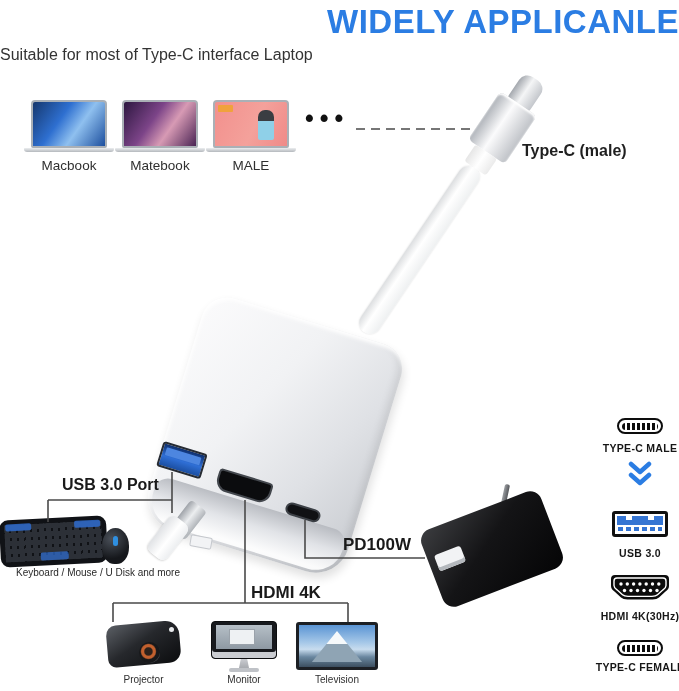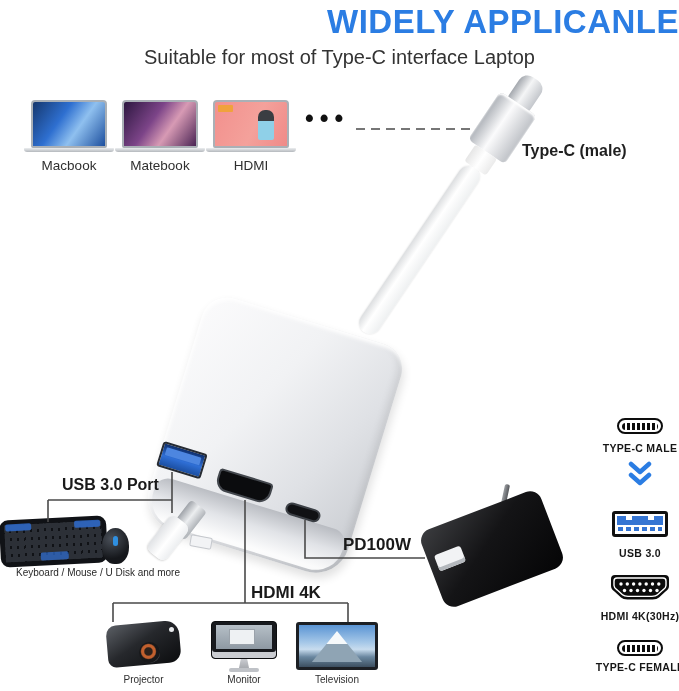--- a/index.html
+++ b/index.html
@@ -2,21 +2,21 @@
 <html><head>
 <meta charset="utf-8">
 <style>
   html,body{margin:0;padding:0}
   body{width:679px;height:691px;position:relative;background:#fff;overflow:hidden;
        font-family:"Liberation Sans",sans-serif;color:#1a1a1a}
   .abs{position:absolute}
   
   #title{top:3px;left:0;width:679px;text-align:right;font-size:33px;font-weight:bold;
          color:#2b7de3;letter-spacing:.5px}
-  #subtitle{top:46px;left:0;width:679px;text-align:center;font-size:20px;color:#333}
+  #subtitle{top:46px;left:0;width:679px;text-align:left;font-size:16px;color:#333}
   
   .laptop{position:absolute;width:76px;text-align:center;z-index:2}
   .lap-screen{height:44px;border:2px solid #aab0b6;border-radius:4px 4px 2px 2px;position:relative;overflow:hidden}
   .lap-base{height:4px;margin:0 -7px;background:linear-gradient(#eceef0,#b4b8bd);border-radius:2px 2px 8px 8px}
   .lap-label{margin-top:6px;font-size:13.5px;color:#2f2f2f}
   #laptop-macbook{left:31px;top:100px}
   #laptop-macbook .lap-screen{background:linear-gradient(125deg,#16386e 0%,#2e6fd0 38%,#8fc0ef 62%,#1d4f9e 100%)}
   #laptop-matebook{left:122px;top:100px}
   #laptop-matebook .lap-screen{background:linear-gradient(125deg,#2d1740 0%,#7c4488 40%,#d79ab4 63%,#4a2454 100%)}
   #laptop-asus{left:213px;top:100px}
@@ -142,21 +142,21 @@
   <div class="lap-screen"></div>
   <div class="lap-base"></div>
   <div class="lap-label">Matebook</div>
 </div>
 <div id="laptop-asus" class="laptop">
   <div class="lap-screen">
     <div class="asus-badge"></div>
     <div class="asus-person"></div>
   </div>
   <div class="lap-base"></div>
-  <div class="lap-label">HDMI</div>
+  <div class="lap-label">MALE</div>
 </div>
 <div id="ellipsis" class="abs">•••</div>
 
 <div id="cable" class="abs"></div>
 <div id="connector" class="abs">
   <div class="conn-tip"></div>
   <div class="conn-body"></div>
   <div class="conn-collar"></div>
 </div>
 <div id="label-typec-male" class="abs">Type-C (male)</div>

